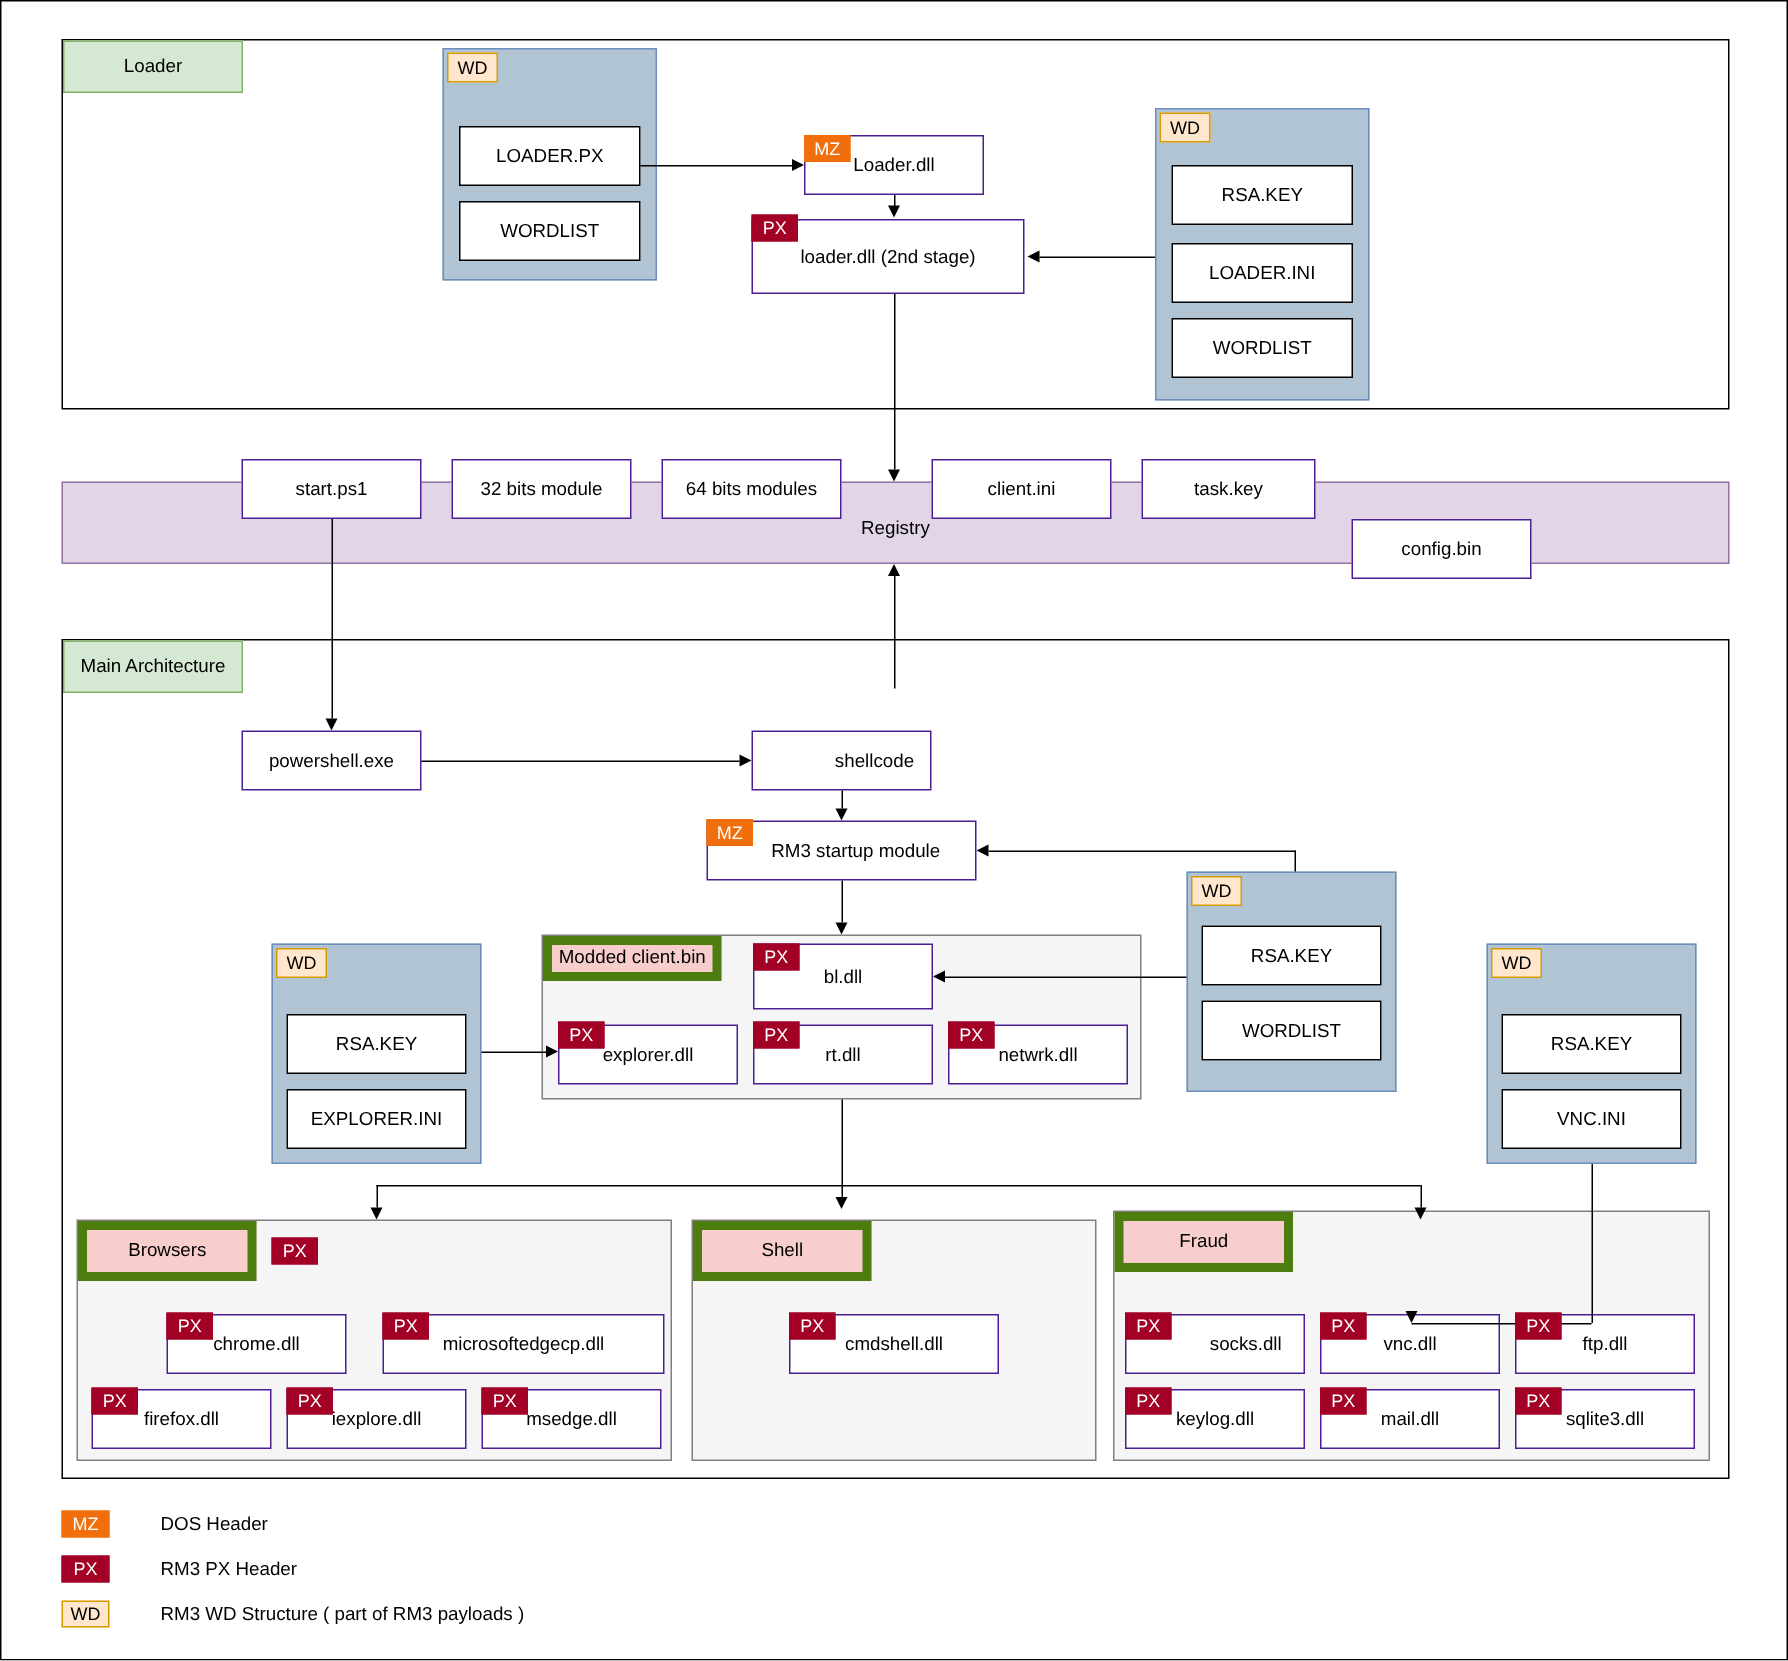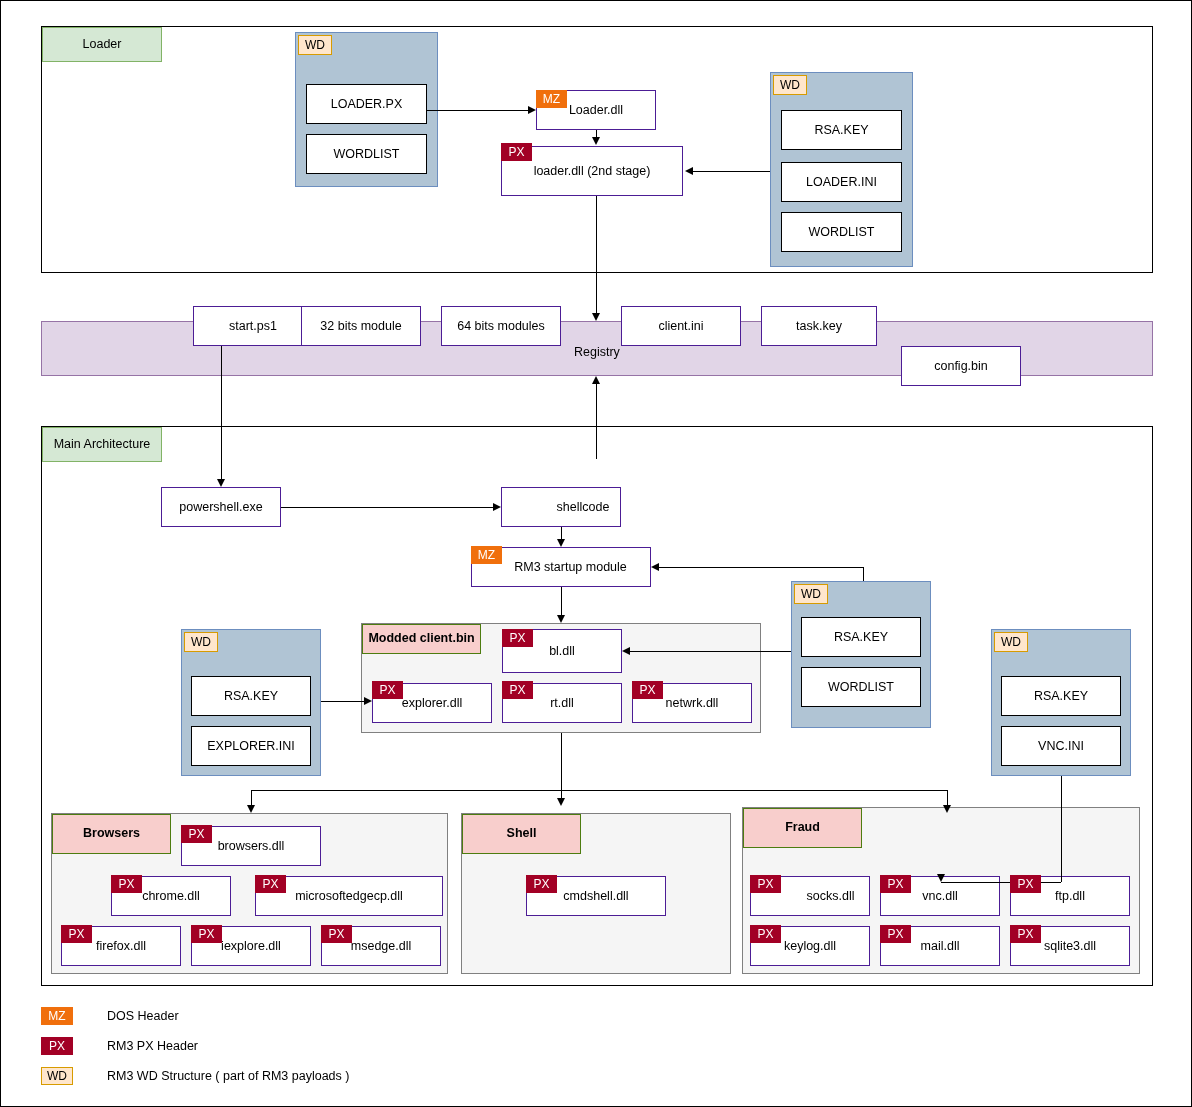--- a/index.html
+++ b/index.html
@@ -8,21 +8,21 @@
   #canvas{position:relative;width:1192px;height:1107px;background:#fff;overflow:hidden;
           border:1px solid #000;box-sizing:border-box;}
 
   
   .grp{position:absolute;border:1px solid #000;background:transparent;box-sizing:border-box;}
   .panel{position:absolute;border:1px solid #808080;background:#f5f5f5;box-sizing:border-box;}
 
   .hdr{position:absolute;box-sizing:border-box;display:flex;align-items:center;
        justify-content:center;font-size:12.5px;line-height:1.1;text-align:center;}
   .hdr-green{background:#d5e8d4;border:1px solid #82b366;}
-  .hdr-pink{background:#f8cecc;border:1px solid #4d7c0f;font-weight:bold;}
+  .hdr-pink{background:#f8cecc;border:6px solid #4d7c0f;}
 
   .box{position:absolute;box-sizing:border-box;border:1px solid #4c1d95;background:#fff;
        display:flex;align-items:center;justify-content:center;
        font-size:12.5px;line-height:1.15;text-align:center;padding:0 4px;}
 
   .wd{position:absolute;box-sizing:border-box;background:#b0c4d4;border:1px solid #6c8ebf;}
   .wd-inner{position:absolute;box-sizing:border-box;border:1px solid #000;background:#fff;
             display:flex;align-items:center;justify-content:center;font-size:12.5px;}
 
   .reg{position:absolute;box-sizing:border-box;background:#e1d5e7;border:1px solid #9673a6;}
@@ -110,21 +110,21 @@
   <div class="ar ar-l" style="left:684px;top:166px;"></div>
 
   <div class="ln lnv" style="left:595px;top:195px;height:117px;"></div>
   <div class="ar ar-d" style="left:590.5px;top:312px;"></div>
 
   <div class="reg" style="left:40px;top:320px;width:1112px;height:55px;"></div>
   <div class="reg-label" style="left:573px;top:344px;">
     <span>Registry</span>
   </div>
 
-  <div class="box" style="left:160px;top:305px;width:120px;height:40px;margin-left:32px;">
+  <div class="box" style="left:160px;top:305px;width:120px;height:40px;">
     <span>start.ps1</span>
   </div>
   <div class="box" style="left:300px;top:305px;width:120px;height:40px;">
     <span>32 bits module</span>
   </div>
   <div class="box" style="left:440px;top:305px;width:120px;height:40px;">
     <span>64 bits modules</span>
   </div>
   <div class="box" style="left:620px;top:305px;width:120px;height:40px;">
     <span>client.ini</span>
@@ -253,23 +253,20 @@
   <div class="ln lnv" style="left:1060px;top:775px;height:106px;"></div>
   <div class="ln lnh" style="left:940px;top:881px;width:120px;"></div>
   <div class="ln lnv" style="left:940px;top:881px;height:-0px;"></div>
   <div class="ar ar-d" style="left:935.5px;top:873px;"></div>
 
   <div class="panel" style="left:50px;top:812px;width:397px;height:161px;"></div>
   <div class="hdr hdr-pink" style="left:51px;top:813px;width:119px;height:40px;">
     <span>Browsers</span>
   </div>
 
-  <div class="box" style="left:180px;top:825px;width:140px;height:40px;">
-    <span>browsers.dll</span>
-  </div>
   <div class="tag tag-px" style="left:180px;top:824px;width:31px;height:18px;">
     <span>PX</span>
   </div>
 
   <div class="box" style="left:110px;top:875px;width:120px;height:40px;">
     <span>chrome.dll</span>
   </div>
   <div class="tag tag-px" style="left:110px;top:874px;width:31px;height:18px;">
     <span>PX</span>
   </div>

